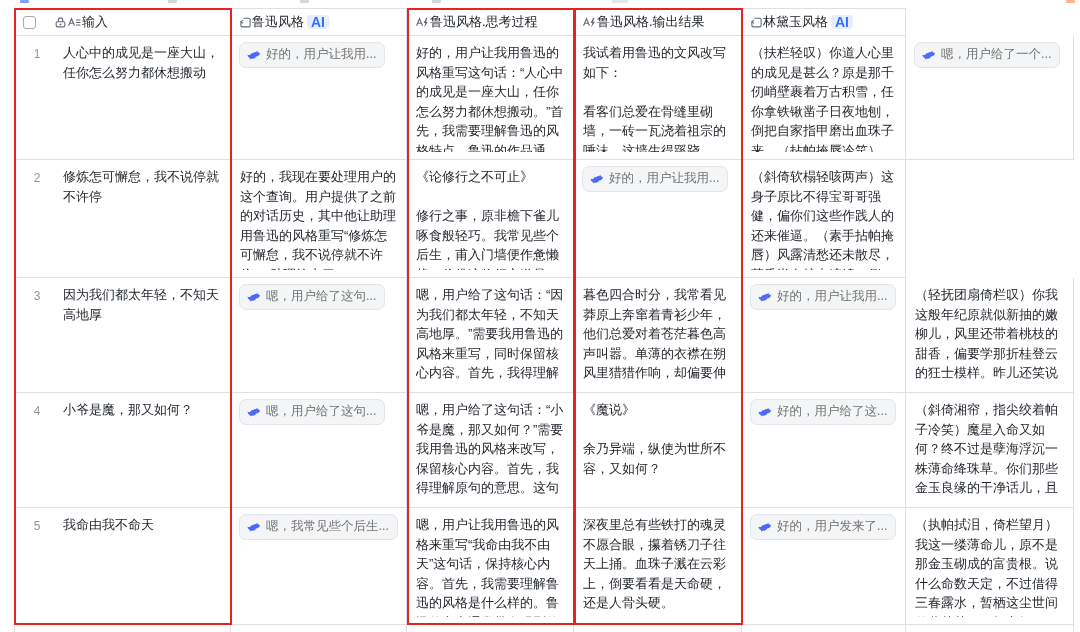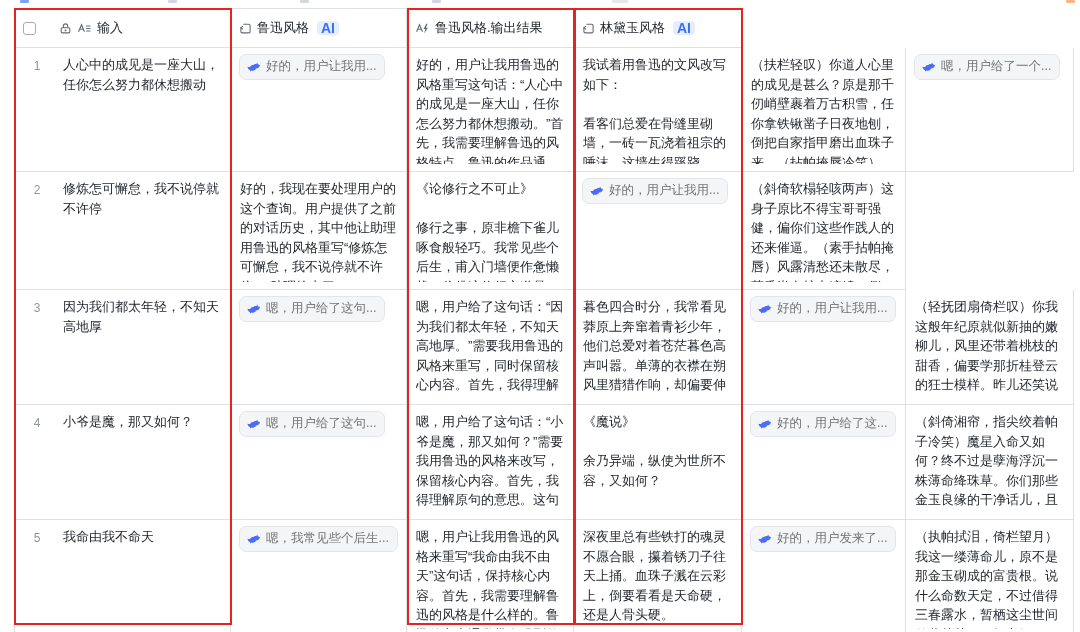--- a/index.html
+++ b/index.html
@@ -8,21 +8,21 @@
   .screen { position:relative; width:1080px; height:632px; background:#fff; overflow:hidden; }
 
   
   .topstrip { position:absolute; top:0; left:0; width:1080px; height:6px; }
   .tmark { position:absolute; top:0; height:3px; width:9px; border-radius:1px; opacity:.65; }
 
   .table { position:absolute; left:14px; top:8px; width:1060px; }
   .tr { display:grid; grid-template-columns:217px 176px 167px 168px 164px 168px; }
   .th, .td { border-right:1px solid #dee0e3; border-bottom:1px solid #dee0e3; background:#fff; overflow:hidden; }
   .th:first-child, .td:first-child { border-left:1px solid #dee0e3; }
-  .thead .th { border-top:1px solid #dee0e3; height:40px; display:flex; align-items:center; gap:5px; padding:10px 8px; font-size:13px; font-weight:500; color:#1f2329; white-space:nowrap; }
+  .thead .th { border-top:1px solid #dee0e3; height:28px; display:flex; align-items:center; padding:10px 8px; font-size:13px; font-weight:500; color:#1f2329; white-space:nowrap; }
   .hicon { display:inline-flex; align-items:center; flex:none; }
   .checkbox { width:13px; height:13px; border:1.5px solid #a6abb3; border-radius:3px; margin-right:18px; flex:none; background:#fff; }
   .ai-badge { font-size:14px; font-weight:700; color:#3370ff; background:#e6edfe; border-radius:4px; padding:1px 4px; line-height:12px; margin-left:3px; }
 
   .r1 .td { height:124px; }
   .r2 .td { height:118px; }
   .r3 .td { height:115px; }
   .r4 .td { height:115px; }
   .r5 .td { height:117px; }
 
@@ -89,20 +89,29 @@
         <span class="hlabel">鲁迅风格</span>
         <span class="ai-badge">AI</span>
       </div>
       <div class="th">
         <span class="hicon">
           <svg width="15" height="13" viewBox="0 0 26 24" fill="none">
               <path d="M2 18 7.5 5 13 18M3.8 13.5h7.4" stroke="#646a73" stroke-width="2"></path>
               <polygon points="20,3 15,13 18.2,13 16,21 23,10.5 19.4,10.5 22.2,3" fill="#646a73"></polygon>
             </svg>
         </span>
+        <span class="hlabel">鲁迅风格.思考过程</span>
+      </div>
+      <div class="th">
+        <span class="hicon">
+          <svg width="15" height="13" viewBox="0 0 26 24" fill="none">
+              <path d="M2 18 7.5 5 13 18M3.8 13.5h7.4" stroke="#646a73" stroke-width="2"></path>
+              <polygon points="20,3 15,13 18.2,13 16,21 23,10.5 19.4,10.5 22.2,3" fill="#646a73"></polygon>
+            </svg>
+        </span>
         <span class="hlabel">鲁迅风格.输出结果</span>
       </div>
       <div class="th">
         <span class="hicon">
           <svg width="13" height="13" viewBox="0 0 24 24" fill="none" stroke="#646a73" stroke-width="2">
               <path d="M8 4h10a2.5 2.5 0 0 1 2.5 2.5v11A2.5 2.5 0 0 1 18 20H6a2.5 2.5 0 0 1-2.5-2.5V10"></path>
               <path d="M7.5 7.5 3.5 10.5 7.5 13.5" fill="none"></path>
             </svg>
         </span>
         <span class="hlabel">林黛玉风格</span>

